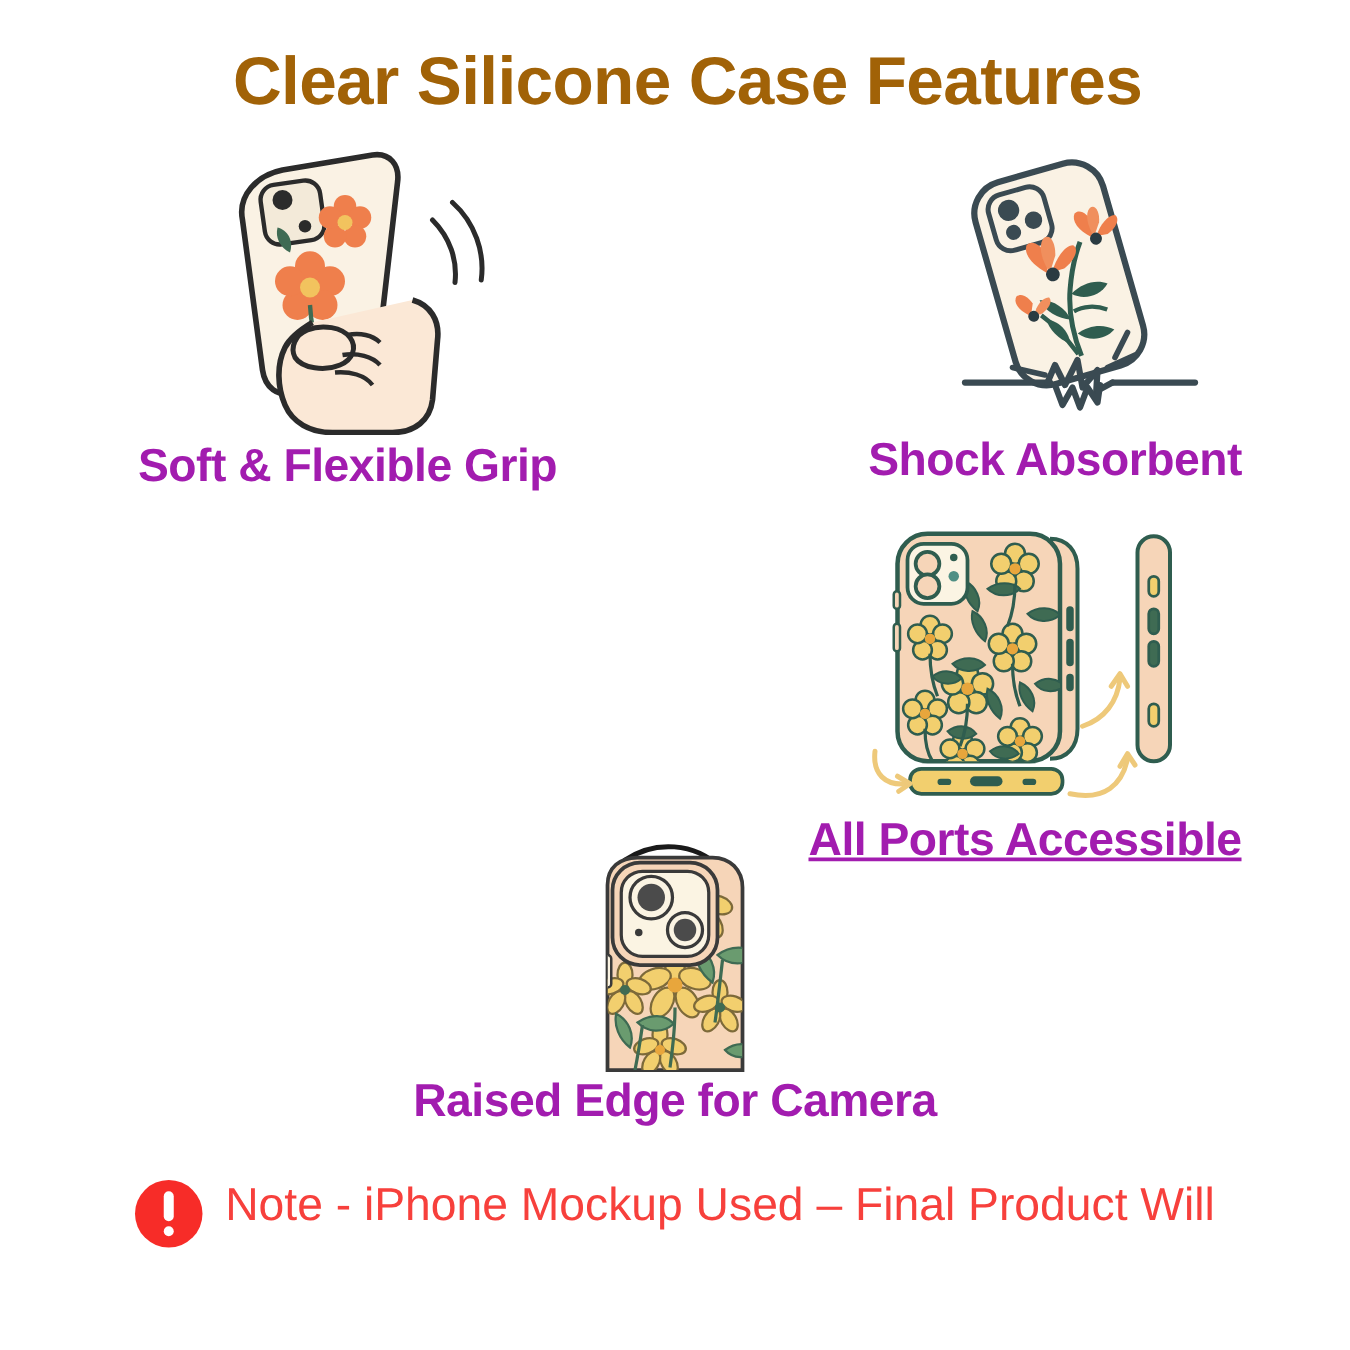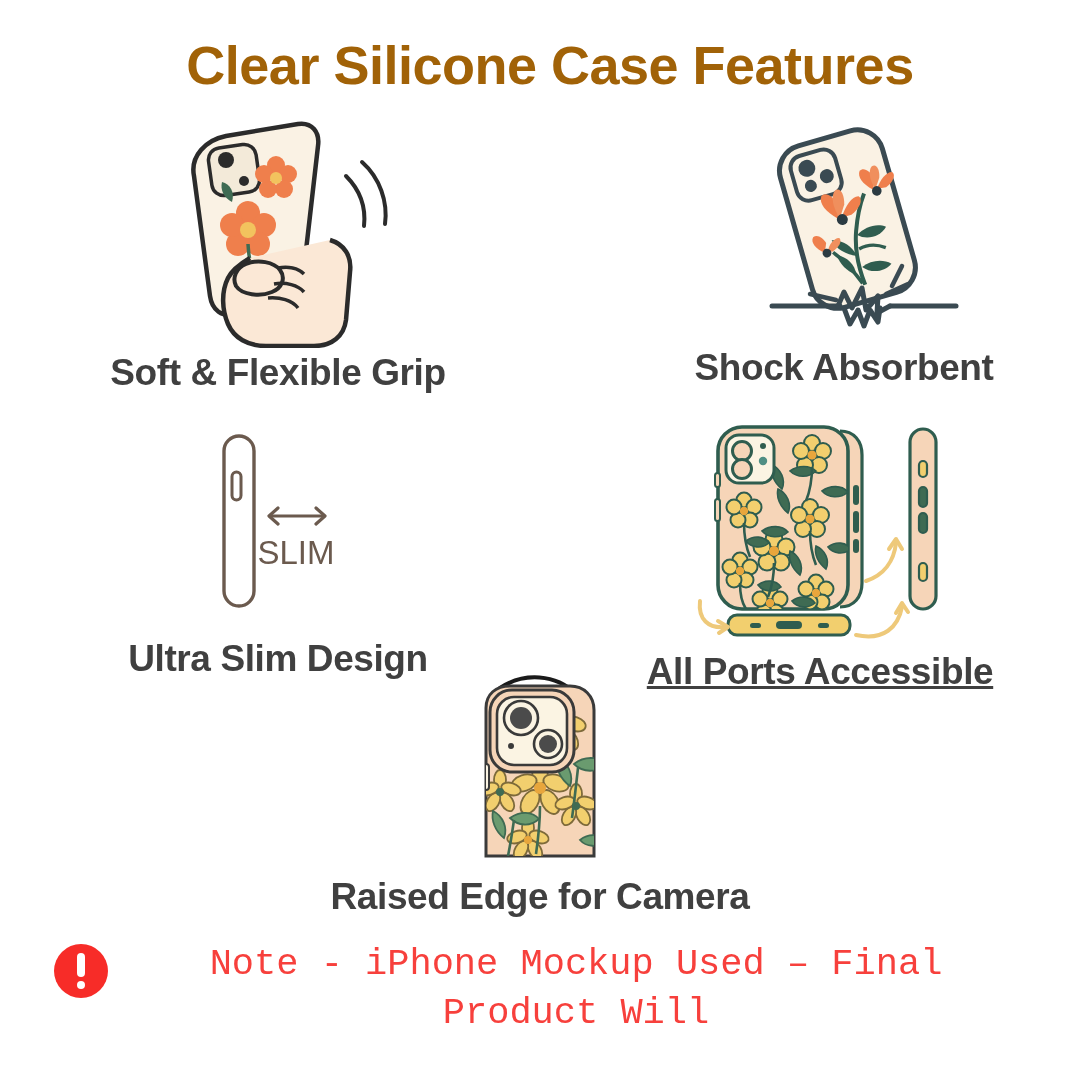--- a/index.html
+++ b/index.html
@@ -14,36 +14,36 @@
     position:absolute;top:34px;left:0;width:1080px;
     text-align:center;font-size:54px;font-weight:bold;
     color:#a16207;letter-spacing:-0.5px;
     font-family:"Liberation Sans",sans-serif;
     padding-left:10px;
   }
 
   .feature{position:absolute;}
   .feature .art{display:block;margin:0 auto;}
   .flabel{
-    text-align:center;font-size:37px;font-weight:bold;color:#404040;
+    text-align:center;font-size:37px;font-weight:bold;color:#a21caf;
     letter-spacing:-0.4px;white-space:nowrap;
     font-family:"Liberation Sans",sans-serif;
   }
 
   
   #f-grip   {left:18px;  top:118px; width:520px;}
   #f-grip .flabel{margin-top:4px;}
   #f-shock  {left:584px; top:118px; width:520px;}
   #f-shock .flabel{margin-top:14px;}
   #f-slim   {left:18px;  top:420px; width:520px;}
   #f-slim .flabel{margin-top:18px;}
   #f-ports  {left:560px; top:415px; width:520px;}
   #f-ports .flabel{margin-top:6px;text-decoration:underline;}
   #f-camera {left:270px; top:668px; width:540px;}
-  #f-camera .flabel{margin-top:18px;}
+  #f-camera .flabel{margin-top:2px;}
 
   
   .note{
     position:absolute;left:0;top:940px;width:1080px;
     display:flex;align-items:flex-start;justify-content:center;
     gap:18px;padding:0 40px;box-sizing:border-box;
   }
   .note-badge{
     flex:0 0 auto;width:54px;height:54px;border-radius:50%;
     background:#f72c28;position:relative;margin-top:4px;
@@ -52,21 +52,21 @@
     position:absolute;left:50%;top:9px;transform:translateX(-50%);
     width:8px;height:24px;border-radius:4px;background:#fff;
   }
   .note-badge .dot{
     position:absolute;left:50%;bottom:9px;transform:translateX(-50%);
     width:8px;height:8px;border-radius:50%;background:#fff;
   }
   .note-text{
     color:#f7403c;font-size:37px;line-height:1.32;
     text-align:center;max-width:900px;
-    font-family:Liberation Mono, monospace;
+    font-family:Liberation Sans, sans-serif;
   }
   .note-text .l2{display:block;}
 </style>
 </head>
 <body>
 
 <div class="page">
 
   <div class="title">Clear Silicone Case Features</div>
 
@@ -167,34 +167,20 @@
       <path d="M144 188 L150 174 L158 190 L168 170 L172 192 L184 178 L183 195 L196 188" stroke="#3a4a52" stroke-width="5" fill="none" stroke-linejoin="round" stroke-linecap="round"></path>
       <path d="M150 190 L156 206 L164 192 L170 208 L176 192 L184 204 L186 190" stroke="#3a4a52" stroke-width="5" fill="none" stroke-linejoin="round" stroke-linecap="round"></path>
 
       <line x1="116" y1="176" x2="142" y2="182" stroke="#3a4a52" stroke-width="4.5" stroke-linecap="round"></line>
       <line x1="192" y1="176" x2="214" y2="166" stroke="#3a4a52" stroke-width="4.5" stroke-linecap="round"></line>
       <line x1="198" y1="168" x2="208" y2="148" stroke="#3a4a52" stroke-width="4.5" stroke-linecap="round"></line>
     </svg>
     <div class="flabel">Shock Absorbent</div>
   </div>
 
-  <div class="feature" id="f-slim">
-    <svg class="art" width="300" height="200" viewBox="0 0 300 200">
-
-      <rect x="96" y="16" width="30" height="170" rx="15" fill="#ffffff" stroke="#6b5a4e" stroke-width="3.4"></rect>
-      <rect x="104" y="52" width="9" height="28" rx="4.5" fill="#ffffff" stroke="#6b5a4e" stroke-width="3"></rect>
-
-      <line x1="142" y1="96" x2="196" y2="96" stroke="#6b5a4e" stroke-width="3.2" stroke-linecap="round"></line>
-      <path d="M150 88 L141 96 L150 104" stroke="#6b5a4e" stroke-width="3.2" fill="none" stroke-linecap="round" stroke-linejoin="round"></path>
-      <path d="M188 88 L197 96 L188 104" stroke="#6b5a4e" stroke-width="3.2" fill="none" stroke-linecap="round" stroke-linejoin="round"></path>
-
-      <text x="168" y="144" text-anchor="middle" font-family="Liberation Sans, sans-serif" font-size="33" fill="#6b5a4e">SLIM</text>
-    </svg>
-    <div class="flabel">Ultra Slim Design</div>
-  </div>
 
   <div class="feature" id="f-ports">
     <svg class="art" width="300" height="230" viewBox="0 0 300 230">
       <defs>
         <clipPath id="caseClip">
           <rect x="48" y="12" width="130" height="182" rx="24"></rect>
         </clipPath>
       </defs>
 
       <path d="M170 16 C184 16 192 26 192 40 L192 168 C192 182 184 192 170 192" fill="#f6d5b8" stroke="#2f5d4f" stroke-width="3.2"></path>

